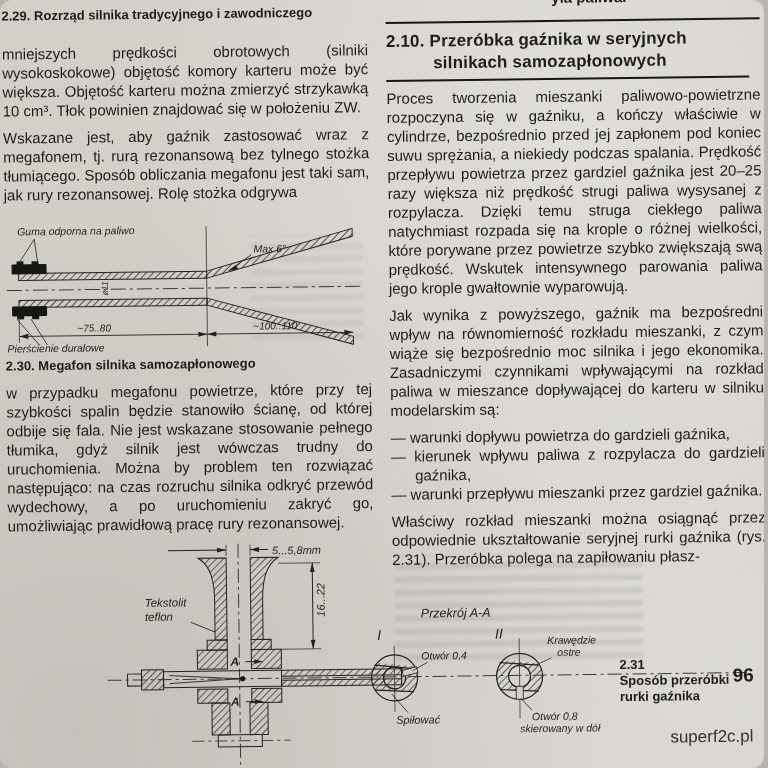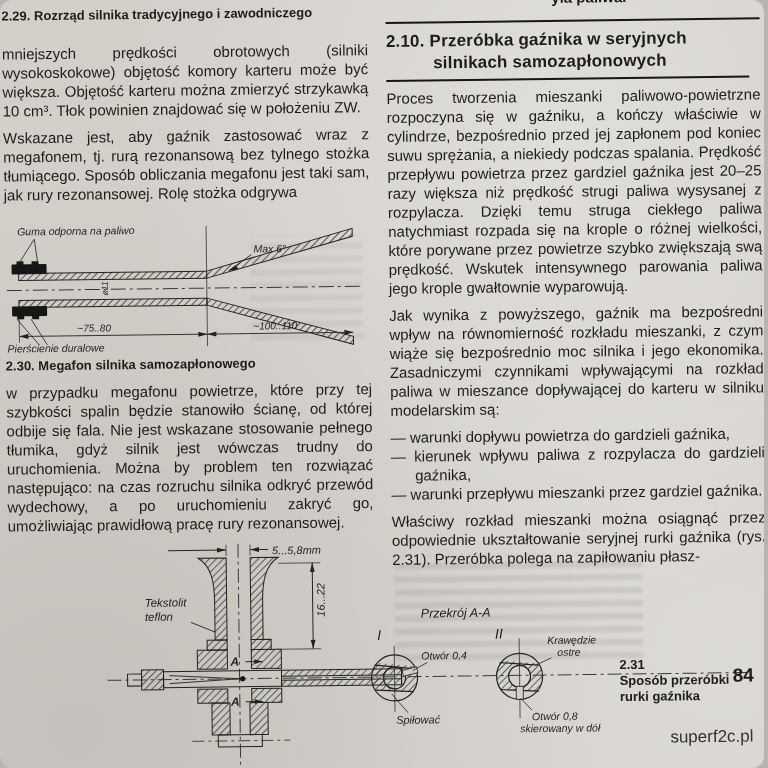--- a/index.html
+++ b/index.html
@@ -237,17 +237,17 @@
       <text class="svglabel" x="420" y="194" font-size="10.5">skierowany w dół</text>
       <line x1="432" y1="172" x2="421" y2="160" stroke="#222" stroke-width="0.8"></line>
     </svg>
 
     <div class="cap231">
       <div>2.31</div>
       <div>Sposób przeróbki</div>
       <div>rurki gaźnika</div>
     </div>
 
-    <div class="pageno">84</div>
+    <div class="pageno">96</div>
     <div class="watermark">superf2c.pl</div>
 
   </div>
 </div>
 
 </body></html>

